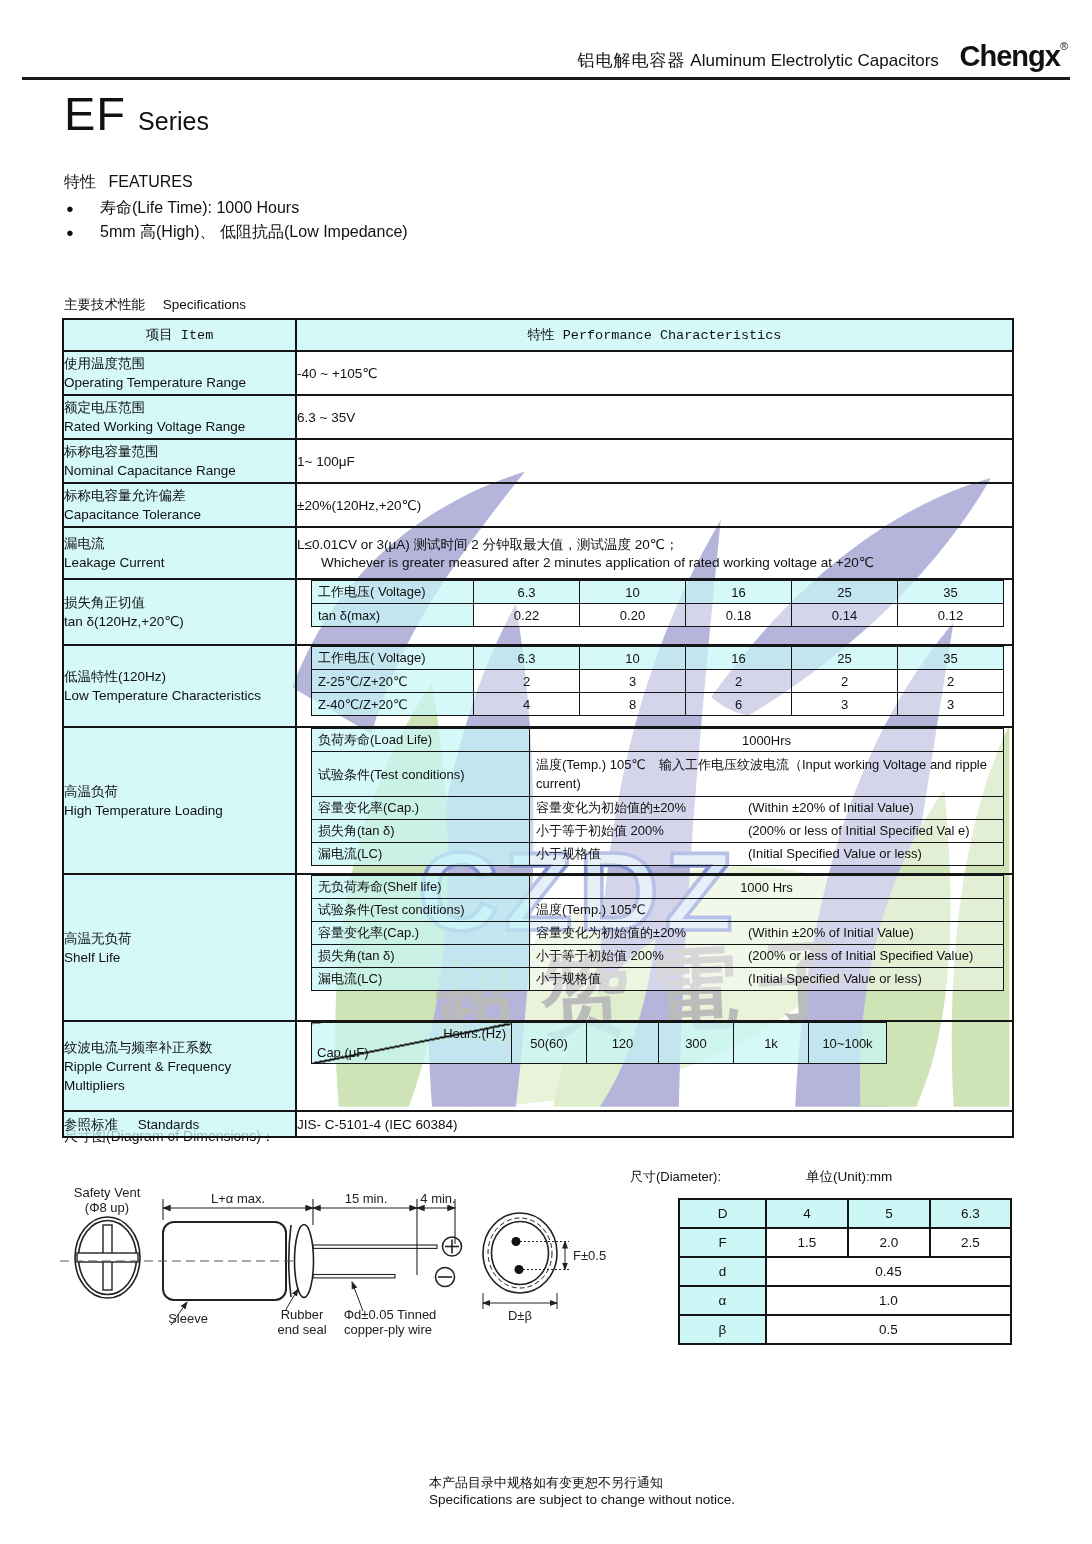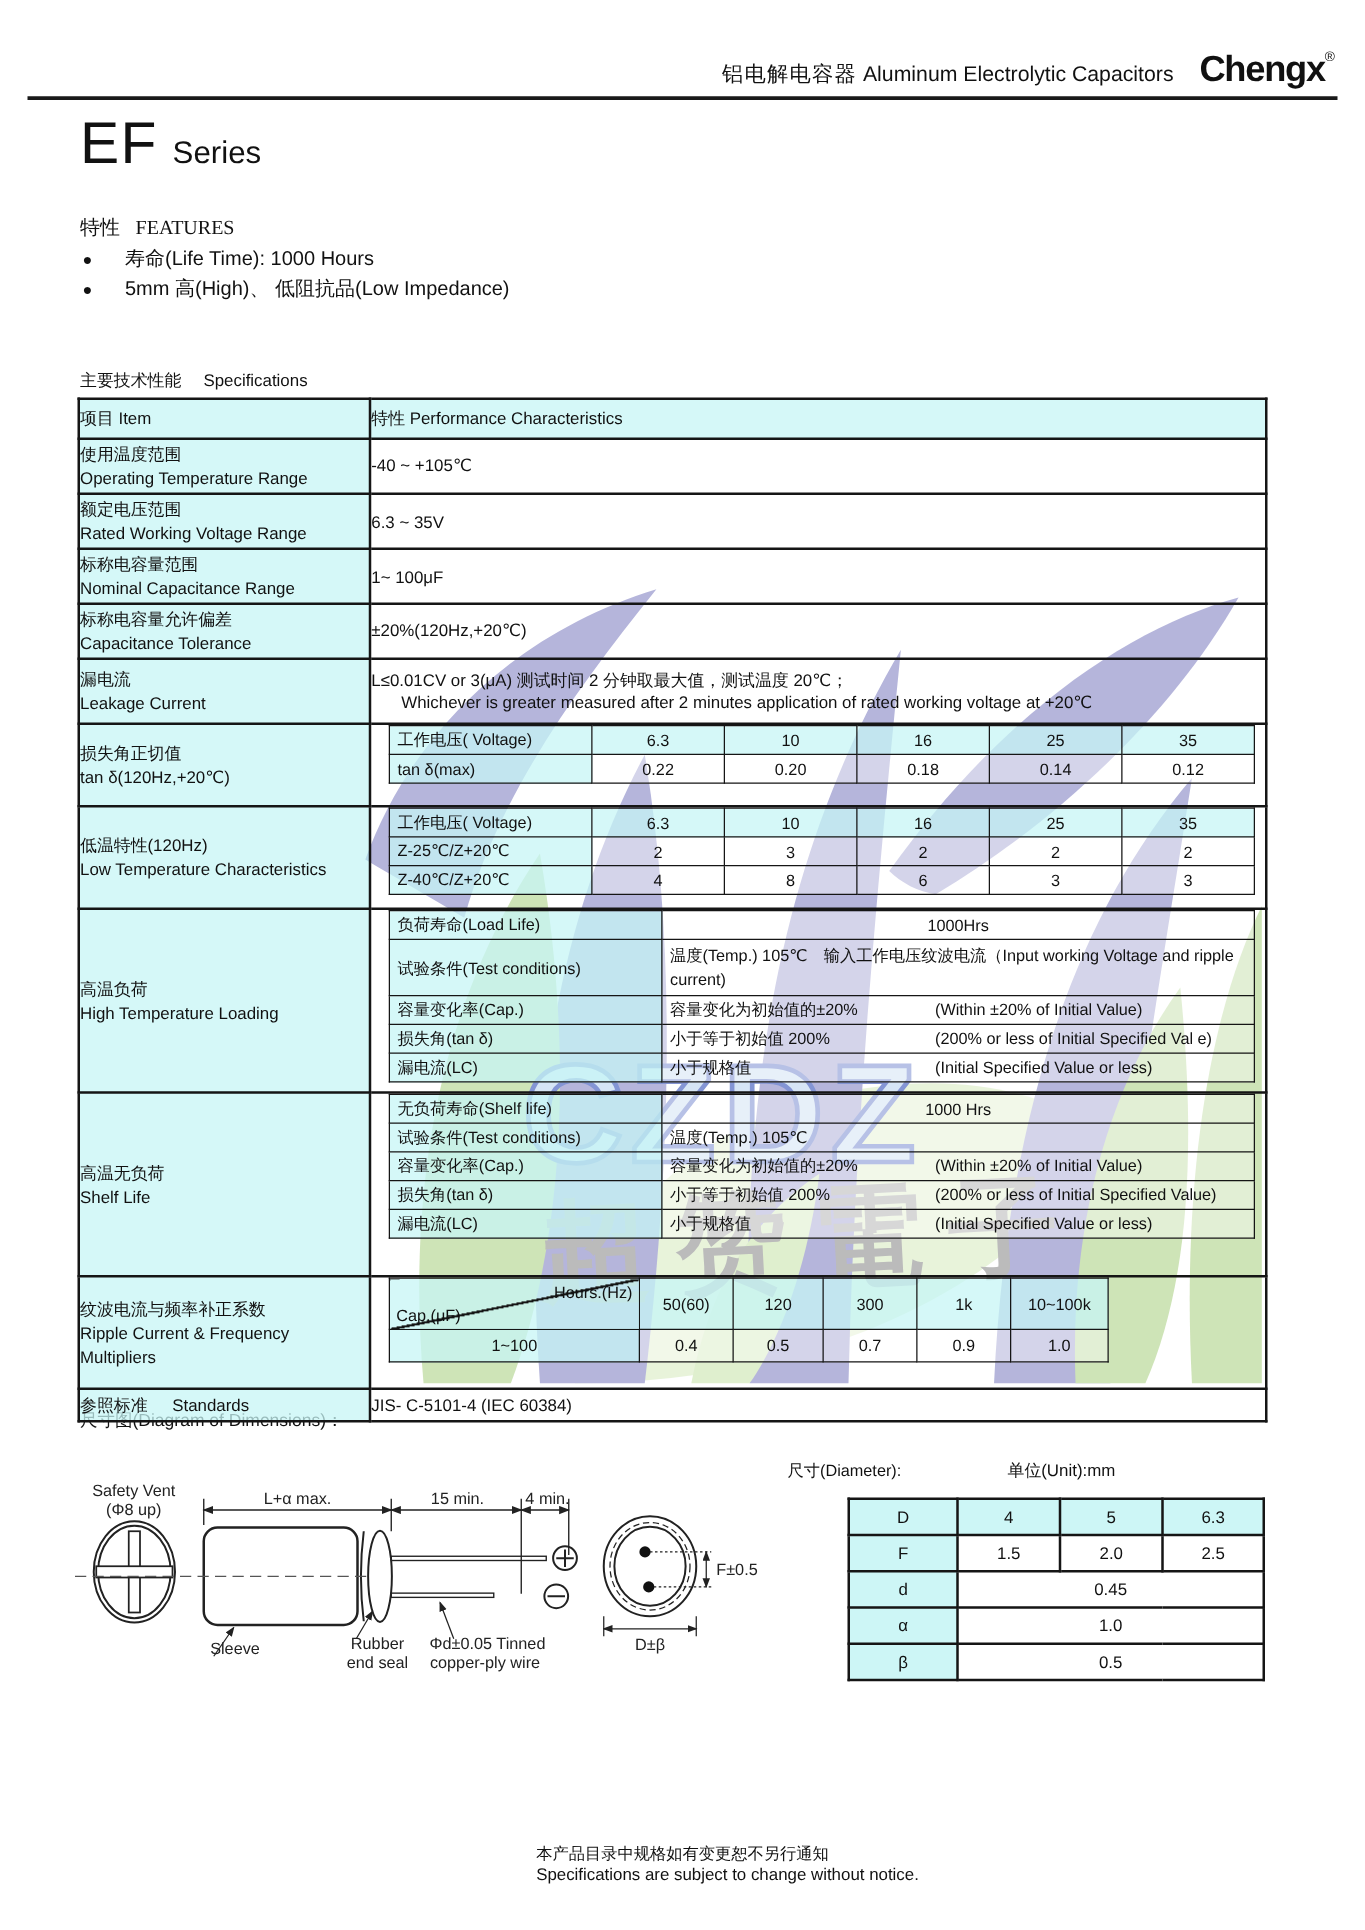--- a/index.html
+++ b/index.html
@@ -14,36 +14,36 @@
   .reg{font-size:11px;vertical-align:top;}
   .rule{top:77px;left:22px;width:1048px;height:3px;background:#1a1a1a;}
 
   
   .series{top:86px;left:64px;}
   .series .ef{font-size:47px;letter-spacing:1px;}
   .series .sfx{font-size:25px;margin-left:12px;}
 
   
   .featcap{top:172px;left:64px;font-size:16px;}
-  .featcap .en{margin-left:8px;font-family:Liberation Serif, serif;}
+  .featcap .en{margin-left:8px;}
   .features{top:196px;left:66px;font-size:16px;line-height:24px;}
   .features .row{height:24px;}
   .features .b{display:inline-block;width:34px;font-size:13px;}
 
   .speccap{top:296px;left:64px;font-size:13.5px;}
   .speccap .en{margin-left:14px;}
 
   
   .spec-area{top:318px;left:62px;width:950px;}
   .wm{position:absolute;left:58px;top:146px;width:922px;height:652px;z-index:0;pointer-events:none;}
   table.spec{position:relative;z-index:1;border-collapse:collapse;width:950px;table-layout:fixed;font-size:13.5px;}
   table.spec td{border:2px solid #151515;padding:0 0 0 0;vertical-align:middle;}
   .lbl{background:rgba(199,246,246,.75);padding:2px 4px 2px 9px;line-height:19px;}
   .val{background:rgba(255,255,255,.42);padding:2px 6px 2px 10px;}
-  .hd{background:rgba(199,246,246,.75);}
+  .hd{background:rgba(199,246,246,.75);text-align:center;font-family:Liberation Mono, monospace;}
   .h30{height:30px}.h42{height:42px}.h50{height:50px}.h64{height:64px}
   .h80{height:80px}.h145{height:145px}.h88{height:88px}.h24{height:24px}
   .tp{vertical-align:top !important;}
   .pt11{padding-top:11px}.pt9{padding-top:9px}.pt7{padding-top:7px}.pt13{padding-top:13px}.pt21{padding-top:21px}
 
   table.in{border-collapse:collapse;font-size:13px;margin-left:14px;table-layout:fixed;}
   table.in td{border:1.6px solid #151515;height:22px;text-align:center;padding:0 2px;}
   .ilbl{background:rgba(199,246,246,.75) !important;text-align:left !important;padding-left:6px !important;}
   .ival{background:rgba(255,255,255,.42);margin-left:28px;}
   .ihd{background:rgba(199,246,246,.75) !important;}
@@ -337,28 +337,20 @@
                   <tr>
               <td class="diag">
                 <span class="fq">Hours.(Hz)</span>
                 <span class="cp">Cap.(μF)</span>
               </td>
               <td class="ihd" style="height:40px">50(60)</td>
               <td class="ihd" style="height:40px">120</td>
               <td class="ihd" style="height:40px">300</td>
               <td class="ihd" style="height:40px">1k</td>
               <td class="ihd" style="height:40px">10~100k</td>
-            </tr>
-            <tr>
-              <td class="ihd" style="height:25px">1~100</td>
-              <td class="ival" style="height:25px">0.4</td>
-              <td class="ival" style="height:25px">0.5</td>
-              <td class="ival" style="height:25px">0.7</td>
-              <td class="ival" style="height:25px">0.9</td>
-              <td class="ival" style="height:25px">1.0</td>
             </tr>
           </tbody>
               </table>
         </td>
       </tr>
       <tr>
         <td class="lbl h24">
           <span>参照标准</span>
           <span style="margin-left:16px">Standards</span>
         </td>

